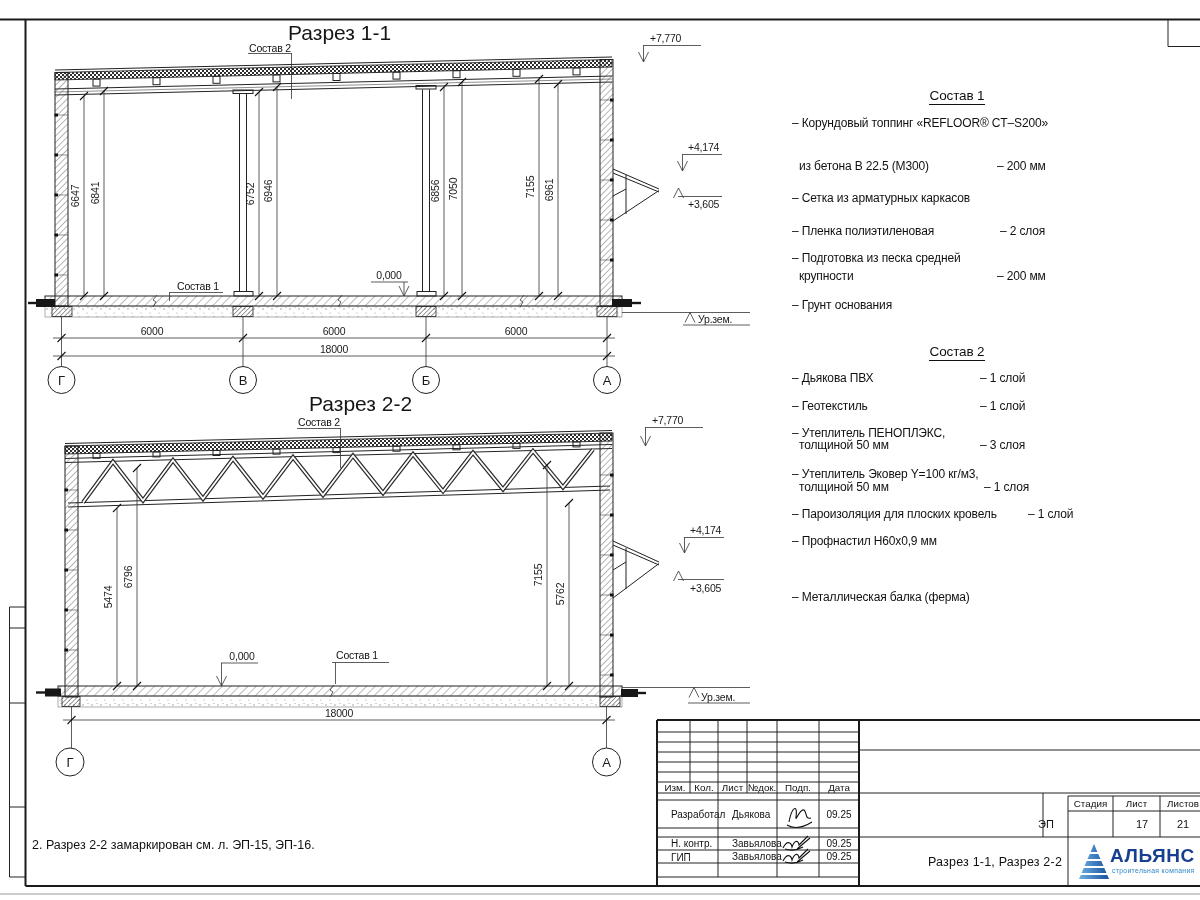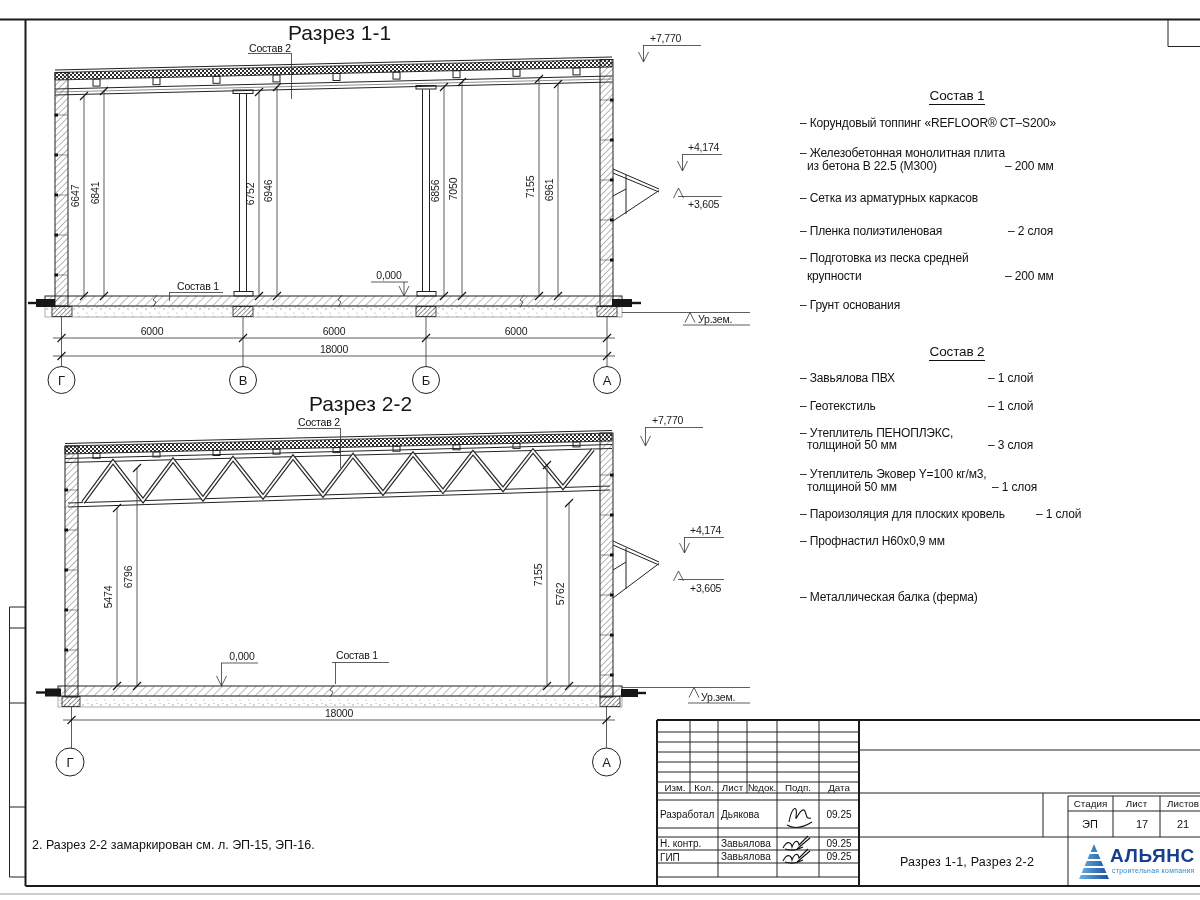--- a/index.html
+++ b/index.html
@@ -7,27 +7,27 @@
     width:1200px;height:900px;position:relative;background:#fff;overflow:hidden;
     font-family:"Liberation Sans",sans-serif;color:#111;
   }
   .abs{position:absolute;}
   svg text{font-family:"Liberation Sans",sans-serif;fill:#1a1a1a;}
   .lbl{position:absolute;font-size:10.5px;letter-spacing:-.2px;white-space:nowrap;}
   .sec-title{position:absolute;font-size:21px;white-space:nowrap;color:#161616;}
   .slist{position:absolute;width:330px;font-size:12px;letter-spacing:-.15px;}
   .slist .hd{text-align:center;font-size:13.5px;margin-bottom:4px;}
   .slist .hd span{border-bottom:1px solid #111;padding:0 1px 1px;}
-  .s-row{position:absolute;left:0;width:330px;white-space:nowrap;margin-left:8px;}
+  .s-row{position:absolute;left:0;width:330px;white-space:nowrap;}
   .s-row .ind{padding-left:7px;}
   .s-row .val{position:absolute;top:0;white-space:nowrap;}
   .notes{position:absolute;left:32px;top:836px;font-size:12.5px;line-height:19px;white-space:nowrap;}
   .tb-cell{position:absolute;display:flex;align-items:center;justify-content:center;
            font-size:10px;white-space:nowrap;overflow:hidden;}
-  .tb-left{justify-content:flex-start;padding-left:2px;}
+  .tb-left{justify-content:flex-start;padding-left:13px;}
   .tb-doc{font-size:12.5px;letter-spacing:.2px;}
   .tb-val{font-size:11px;}
   .tb-hdr{font-size:9.8px;}
   .logo-name{position:absolute;left:1110px;top:845px;font-size:19px;font-weight:bold;
              color:#163f8f;letter-spacing:.6px;white-space:nowrap;text-align:center;}
   .logo-sub{position:absolute;left:1112px;top:867px;font-size:6.8px;color:#2f86c8;
             letter-spacing:.35px;white-space:nowrap;}
 </style>
 </head>
 <body>
@@ -498,32 +498,31 @@
 <div class="lbl" style="left:249px;top:42px">Состав 2</div>
 <div class="lbl" style="left:177px;top:280px">Состав 1</div>
 
 <div class="sec-title" style="left:309px;top:392px">Разрез 2-2</div>
 <div class="lbl" style="left:298px;top:416px">Состав 2</div>
 <div class="lbl" style="left:336px;top:649px">Состав 1</div>
 
 <div class="slist" style="left:792px;top:88px">
   <div class="hd"><span>Состав 1</span></div>
   <div class="s-row" style="top:28px"><span class="lft">– Корундовый топпинг «REFLOOR® CT–S200»</span></div>
-  <div class="s-row" style="top:58px"><span class="lft">– Железобетонная  монолитная плита</span></div>
   <div class="s-row" style="top:71px"><span class="lft ind">из бетона В 22.5 (М300)</span><span class="val" style="left:205px">– 200 мм</span></div>
   <div class="s-row" style="top:103px"><span class="lft">– Сетка из арматурных каркасов</span></div>
   <div class="s-row" style="top:136px"><span class="lft">– Пленка полиэтиленовая</span><span class="val" style="left:208px">– 2 слоя</span></div>
   <div class="s-row" style="top:163px"><span class="lft">– Подготовка из песка средней</span></div>
   <div class="s-row" style="top:181px"><span class="lft ind">крупности</span><span class="val" style="left:205px">– 200 мм</span></div>
   <div class="s-row" style="top:210px"><span class="lft">– Грунт основания</span></div>
 </div>
 
 <div class="slist" style="left:792px;top:344px">
   <div class="hd"><span>Состав 2</span></div>
-  <div class="s-row" style="top:27px"><span class="lft">– Завьялова ПВХ</span><span class="val" style="left:188px">– 1 слой</span></div>
+  <div class="s-row" style="top:27px"><span class="lft">– Дьякова ПВХ</span><span class="val" style="left:188px">– 1 слой</span></div>
   <div class="s-row" style="top:55px"><span class="lft">– Геотекстиль</span><span class="val" style="left:188px">– 1 слой</span></div>
   <div class="s-row" style="top:82px"><span class="lft">– Утеплитель ПЕНОПЛЭКС,</span></div>
   <div class="s-row" style="top:94px"><span class="lft ind">толщиной 50 мм</span><span class="val" style="left:188px">– 3 слоя</span></div>
   <div class="s-row" style="top:123px"><span class="lft">– Утеплитель Эковер Y=100 кг/м3,</span></div>
   <div class="s-row" style="top:136px"><span class="lft ind">толщиной 50 мм</span><span class="val" style="left:192px">– 1 слоя</span></div>
   <div class="s-row" style="top:163px"><span class="lft">– Пароизоляция для плоских кровель</span><span class="val" style="left:236px">– 1 слой</span></div>
   <div class="s-row" style="top:190px"><span class="lft">– Профнастил Н60х0,9 мм</span></div>
   <div class="s-row" style="top:246px"><span class="lft">– Металлическая балка (ферма)</span></div>
 </div>
 
@@ -543,26 +542,26 @@
 <div class="tb-cell" style="left:820px;top:800px;width:38px;height:28px">09.25</div>
 
 <div class="tb-cell tb-left" style="left:658px;top:837px;width:60px;height:13px">Н. контр.</div>
 <div class="tb-cell tb-left" style="left:719px;top:837px;width:57px;height:13px">Завьялова</div>
 <div class="tb-cell" style="left:820px;top:837px;width:38px;height:13px">09.25</div>
 
 <div class="tb-cell tb-left" style="left:658px;top:850px;width:60px;height:15px">ГИП</div>
 <div class="tb-cell tb-left" style="left:719px;top:850px;width:57px;height:13px">Завьялова</div>
 <div class="tb-cell" style="left:820px;top:850px;width:38px;height:13px">09.25</div>
 
-<div class="tb-cell tb-doc" style="left:876px;top:838px;width:182px;height:47px">Разрез 1-1, Разрез 2-2</div>
+<div class="tb-cell tb-doc" style="left:904px;top:838px;width:182px;height:47px">Разрез 1-1, Разрез 2-2</div>
 
 <div class="tb-cell tb-hdr" style="left:1068px;top:796px;width:45px;height:15px">Стадия</div>
 <div class="tb-cell tb-hdr" style="left:1113px;top:796px;width:47px;height:15px">Лист</div>
 <div class="tb-cell tb-hdr" style="left:1160px;top:796px;width:46px;height:15px">Листов</div>
-<div class="tb-cell tb-val" style="left:1068px;top:811px;width:44px;height:26px">ЭП</div>
+<div class="tb-cell tb-val" style="left:1024px;top:811px;width:44px;height:26px">ЭП</div>
 <div class="tb-cell tb-val" style="left:1113px;top:811px;width:58px;height:26px">17</div>
 <div class="tb-cell tb-val" style="left:1160px;top:811px;width:46px;height:26px">21</div>
 
 <svg class="abs" style="left:1078px;top:843px;z-index:2" width="32" height="38" viewBox="0 0 32 38">
   <defs>
     <linearGradient id="lg" x1="0" y1="0" x2="1" y2="0">
       <stop offset="0" stop-color="#6ab1e2"></stop>
         <stop offset="1" stop-color="#174f9e"></stop>
     </linearGradient>
   </defs>

